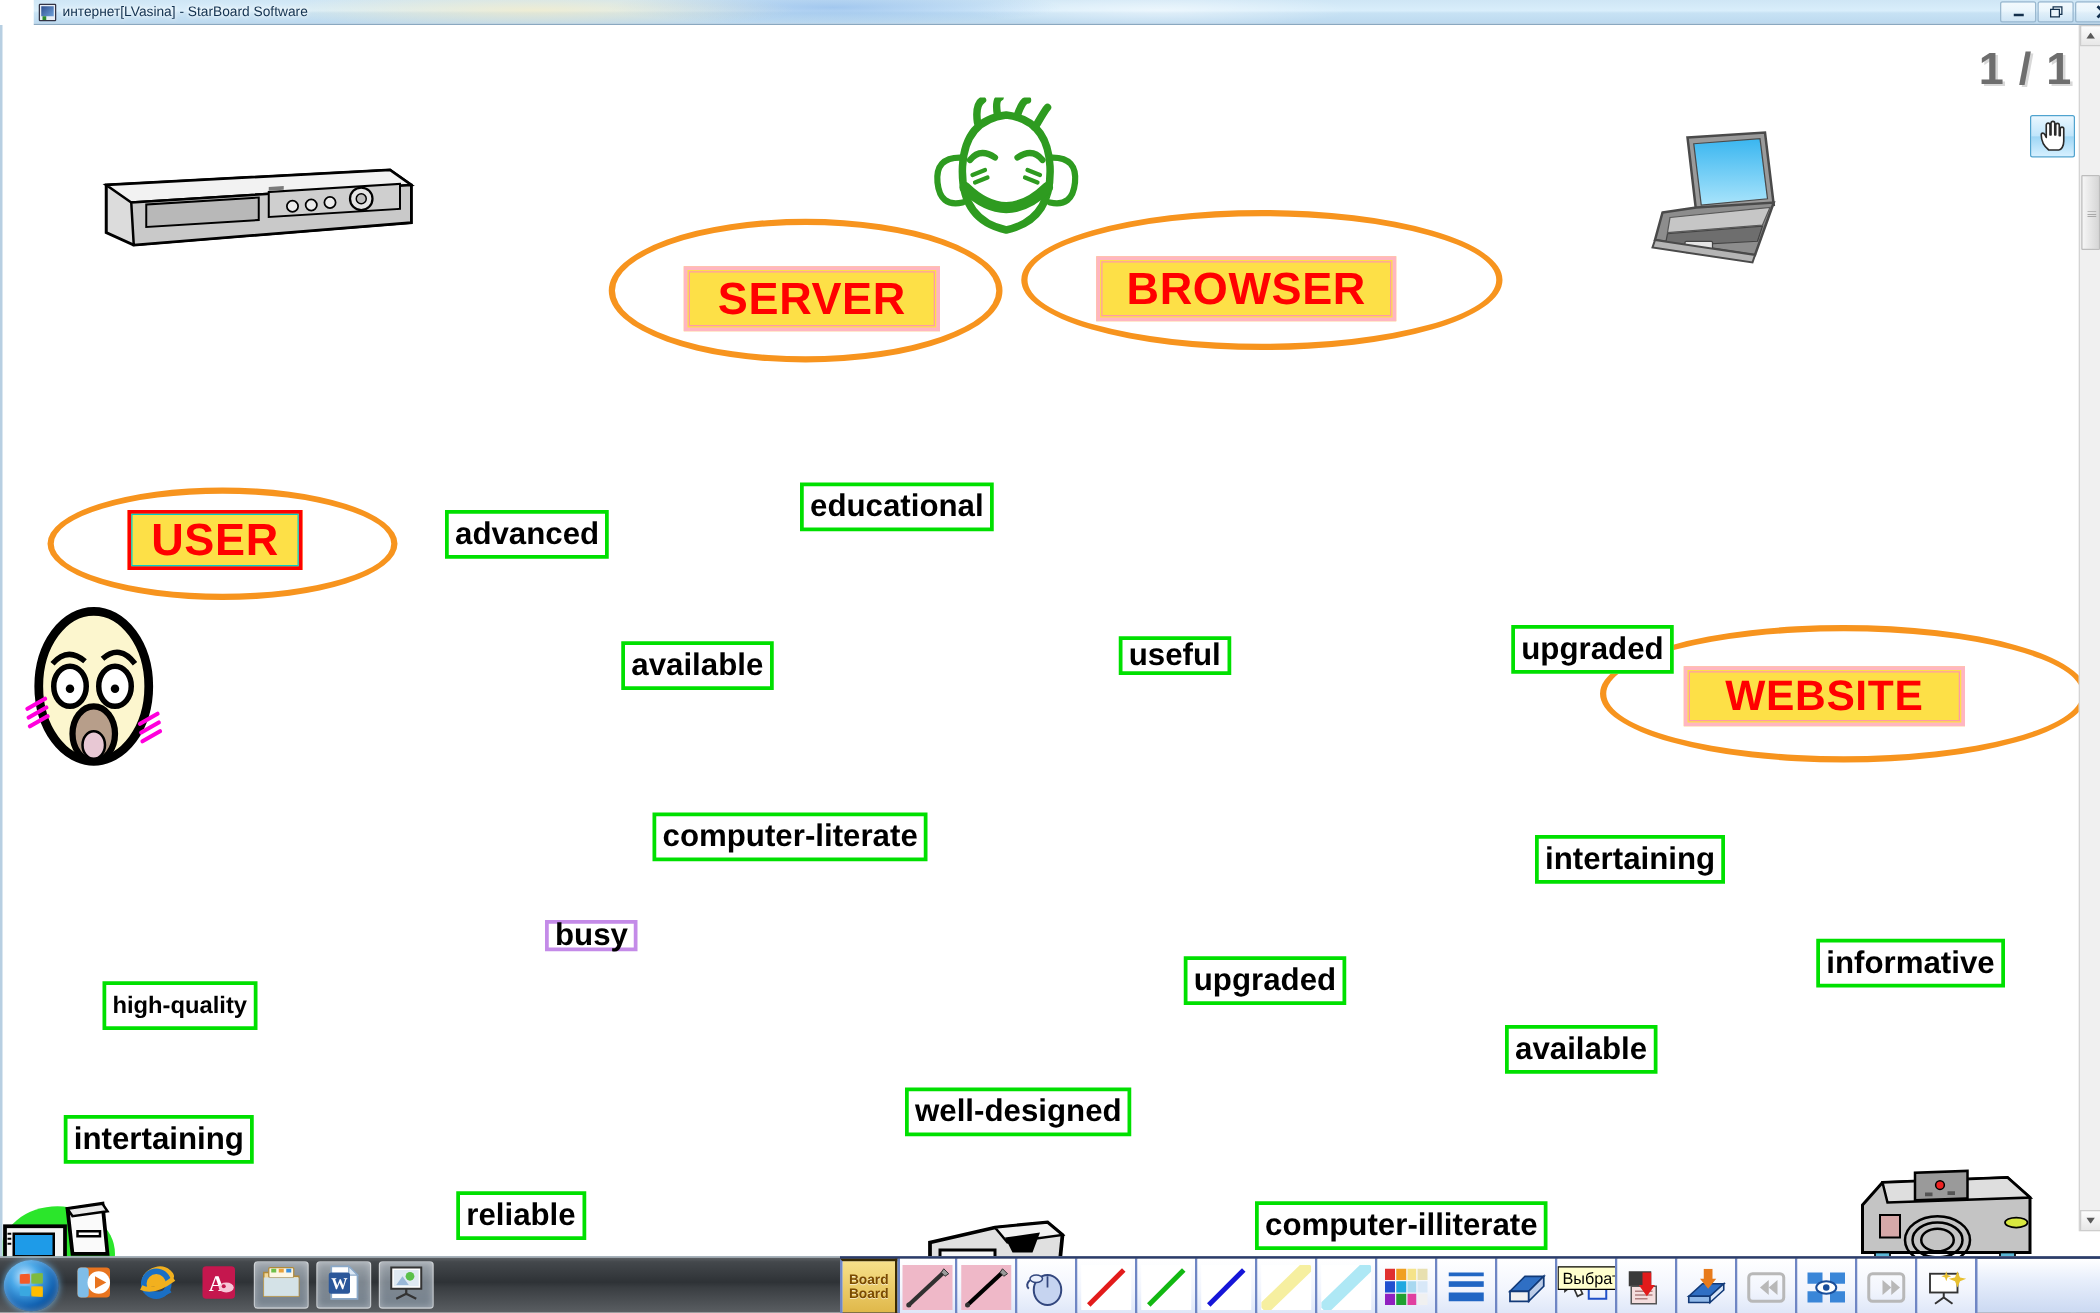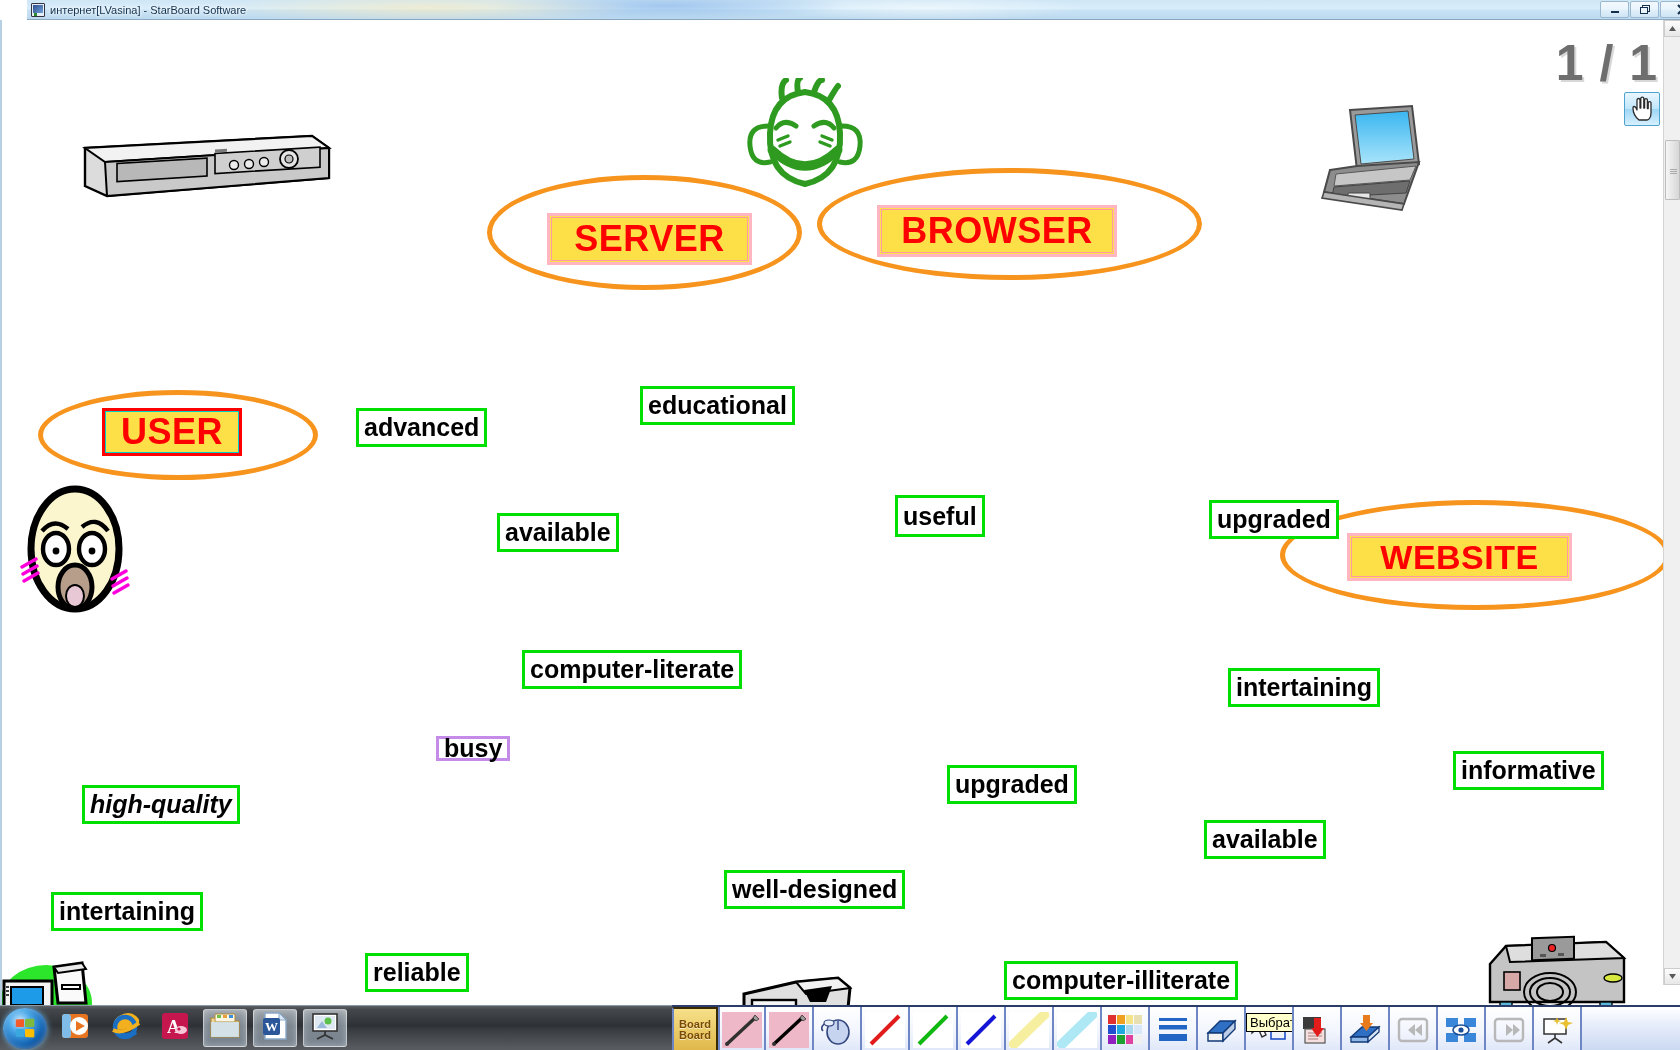--- a/index.html
+++ b/index.html
@@ -105,21 +105,21 @@
     border: 1px solid #c4c4c4; border-radius: 1px;
   }
   #h-scroll .grip {
     position: absolute; left: 50%; top: 5px; margin-left: -4px; width: 9px; height: 8px;
     background: repeating-linear-gradient(to right,#9a9a9a 0 1px, transparent 1px 3px);
   }
 
   
   #page-indicator {
     position: absolute; right: 22px; top: 14px;
-    font-size: 50px; font-weight: bold; color: #6e6e6e;
+    font-size: 36px; font-weight: bold; color: #6e6e6e;
     font-family: "Liberation Sans", sans-serif;
     letter-spacing: 1px;
     text-shadow: 2px 2px 0 #d8d8d8;
   }
   #hand-tool-button {
     position: absolute; right: 20px; top: 72px;
     width: 36px; height: 34px;
     background: linear-gradient(to bottom,#eaf7ff 0%, #bfe5fb 50%, #9ed6f5 51%, #d6f0ff 100%);
     border: 1px solid #4fa3cf; border-radius: 2px;
     display: flex; align-items: center; justify-content: center;
@@ -392,28 +392,28 @@
           <div class="ellipse" style="left: 36px; top: 370px; width: 280px; height: 90px; border-color: rgb(247, 148, 30);"></div>
           <div class="concept-label redcyan" style="left: 100px; top: 388px; width: 140px; height: 48px; font-size: 36px; color: rgb(255, 0, 0);">USER</div>
           <div class="ellipse" style="left: 1278px; top: 480px; width: 390px; height: 110px; border-color: rgb(247, 148, 30);"></div>
           <div class="concept-label pink" style="left: 1345px; top: 513px; width: 225px; height: 48px; font-size: 34px; color: rgb(255, 0, 0);">WEBSITE</div>
         </div>
 
       <div id="words-layer">
           <div class="word-box" style="left: 354px; top: 388px; font-size: 25px; height: 39px;">advanced</div>
           <div class="word-box" style="left: 638px; top: 366px; font-size: 25px; height: 39px;">educational</div>
           <div class="word-box" style="left: 495px; top: 493px; font-size: 25px; height: 39px;">available</div>
-          <div class="word-box" style="left: 893px; top: 475px; font-size: 25px; height: 42px;">useful</div>
+          <div class="word-box" style="left: 893px; top: 489px; font-size: 25px; height: 31px;">useful</div>
           <div class="word-box" style="left: 1207px; top: 480px; font-size: 25px; height: 39px;">upgraded</div>
           <div class="word-box" style="left: 520px; top: 630px; font-size: 25px; height: 39px;">computer-literate</div>
           <div class="word-box" style="left: 1226px; top: 648px; font-size: 25px; height: 39px;">intertaining</div>
           <div class="word-box violet" style="left: 434px; top: 716px; font-size: 25px; height: 25px;">busy</div>
           <div class="word-box" style="left: 945px; top: 745px; font-size: 25px; height: 39px;">upgraded</div>
           <div class="word-box" style="left: 1451px; top: 731px; font-size: 25px; height: 39px;">informative</div>
-          <div class="word-box" style="left: 80px; top: 765px; font-size: 25px; height: 39px; font-style: italic;">high-quality</div>
+          <div class="word-box" style="left: 80px; top: 765px; font-size: 19px; height: 39px;">high-quality</div>
           <div class="word-box" style="left: 1202px; top: 800px; font-size: 25px; height: 39px;">available</div>
           <div class="word-box" style="left: 722px; top: 850px; font-size: 25px; height: 39px;">well-designed</div>
           <div class="word-box" style="left: 49px; top: 872px; font-size: 25px; height: 39px;">intertaining</div>
           <div class="word-box" style="left: 363px; top: 933px; font-size: 25px; height: 39px;">reliable</div>
           <div class="word-box" style="left: 1002px; top: 941px; font-size: 25px; height: 39px;">computer-illiterate</div>
         </div>
 
       <div id="page-indicator">1 / 1</div>
 
       <div id="hand-tool-button">

